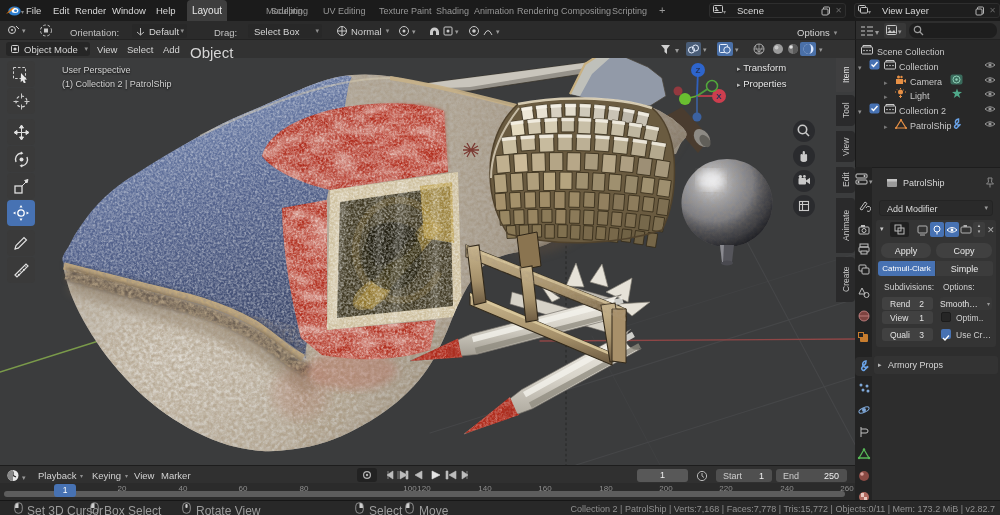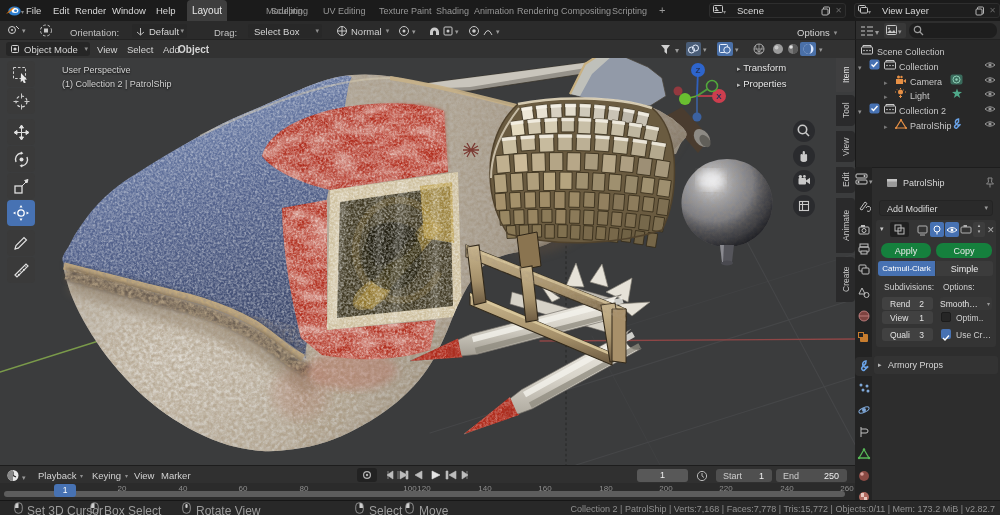--- a/index.html
+++ b/index.html
@@ -25,21 +25,21 @@
  border-radius:4px 0 0 4px;display:flex;align-items:center;justify-content:center;
  writing-mode:vertical-rl;transform:rotate(180deg);}
 .ntab.act{background:#3f3f40;color:#e4e4e4;}
 
 #outliner{left:855px;top:21px;width:145px;height:146px;background:#282828;border-left:1px solid #191919;}
 #outlhead{left:855px;top:21px;width:145px;height:19px;background:#2e2e2e;border-bottom:1px solid #222;border-left:1px solid #191919;}
 #props{left:855px;top:167px;width:145px;height:333px;background:#2d2d2d;border-left:1px solid #191919;border-top:1px solid #1d1d1d;}
 #ptabs{left:855px;top:167px;width:17px;height:333px;background:#232323;}
 .ptxt{color:#cfcfcf;font-size:8.5px;}
 .pfield{position:absolute;background:#414141;border-radius:3px;color:#e2e2e2;font-size:8.5px;display:flex;align-items:center;}
-.pbtn{position:absolute;background:#15803d;border-radius:7px;color:#e8e8e8;font-size:9px;display:flex;align-items:center;justify-content:center;}
+.pbtn{position:absolute;background:#404040;border-radius:7px;color:#e8e8e8;font-size:9px;display:flex;align-items:center;justify-content:center;}
 
 #tlhead{left:0;top:465px;width:855px;height:18px;background:#303030;border-top:1px solid #1d1d1d;}
 #tlruler{left:0;top:483px;width:855px;height:17px;background:#2b2b2b;}
 .fnum{position:absolute;color:#8e8e8e;font-size:8px;transform:translateX(-50%);}
 
 #status{left:0;top:500px;width:1000px;height:15px;background:#282828;border-top:1px solid #161616;}
 .sit{color:#9d9d9d;font-size:12px;}
 </style></head>
 <body>
 <div id="stage">
@@ -552,21 +552,21 @@
         <svg width="10" height="10" viewBox="0 0 10 10">
           <rect x="1.5" y="1.5" width="7" height="7" rx="1" fill="none" stroke="#d0d0d0"></rect>
           <circle cx="5" cy="5" r="1.6" fill="#d0d0d0"></circle>
         </svg>
         <span style="margin-left:4px">Object Mode</span>
         <span class="carr" style="position:absolute;right:2px">▾</span>
       </div>
       <div class="abs" style="left:97px;top:4px;color:#d5d5d5;font-size:9.5px;">View</div>
       <div class="abs" style="left:127px;top:4px;color:#d5d5d5;font-size:9.5px;">Select</div>
       <div class="abs" style="left:163px;top:4px;color:#d5d5d5;font-size:9.5px;">Add</div>
-      <div class="abs" style="left:178px;top:4px;color:#d5d5d5;font-size:10px;font-weight:bold;">Object</div>
+      <div class="abs" style="left:190px;top:4px;color:#d5d5d5;font-size:15px;">Object</div>
       <svg class="abs" style="left:658px;top:2px" width="26" height="14" viewBox="0 0 26 14">
         <path d="M3,3 h9 l-3,4 v5 l-2.5,-2 v-3 Z" fill="#d0d0d0"></path>
         <text x="17" y="11" fill="#999" font-size="8">▾</text>
       </svg>
       <div class="abs" style="left:686px;top:2px;width:15px;height:14px;background:#4a5d77;border-radius:2px;"></div>
       <svg class="abs" style="left:687px;top:3px" width="13" height="12" viewBox="0 0 13 12">
         <circle cx="4.5" cy="7" r="3" fill="none" stroke="#e8f0ff"></circle>
         <circle cx="8.5" cy="5" r="3" fill="none" stroke="#e8f0ff"></circle>
       </svg>
       <span class="abs" style="left:703px;top:6px;color:#999;font-size:7px;">▾</span>

